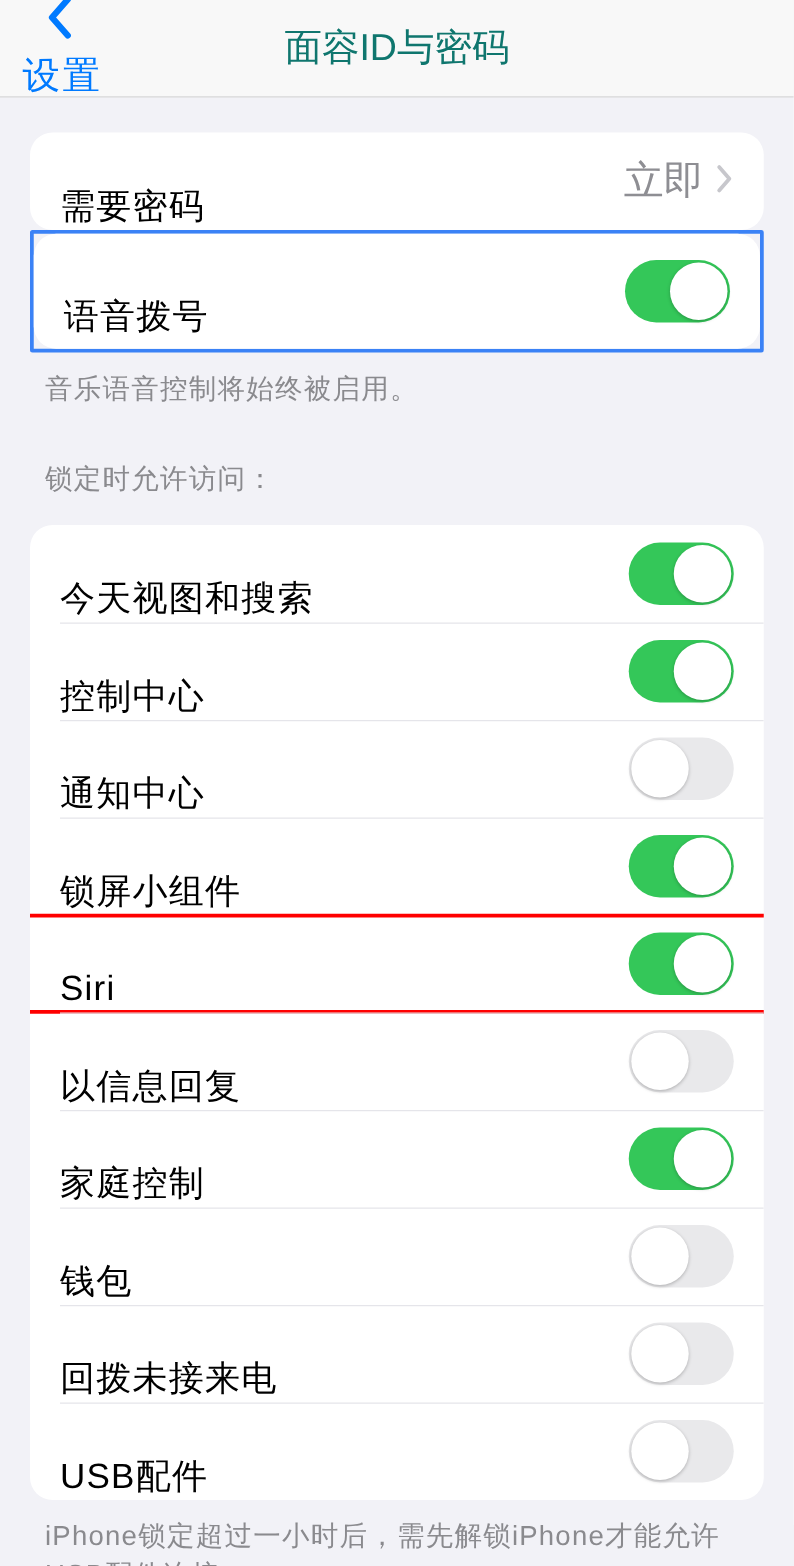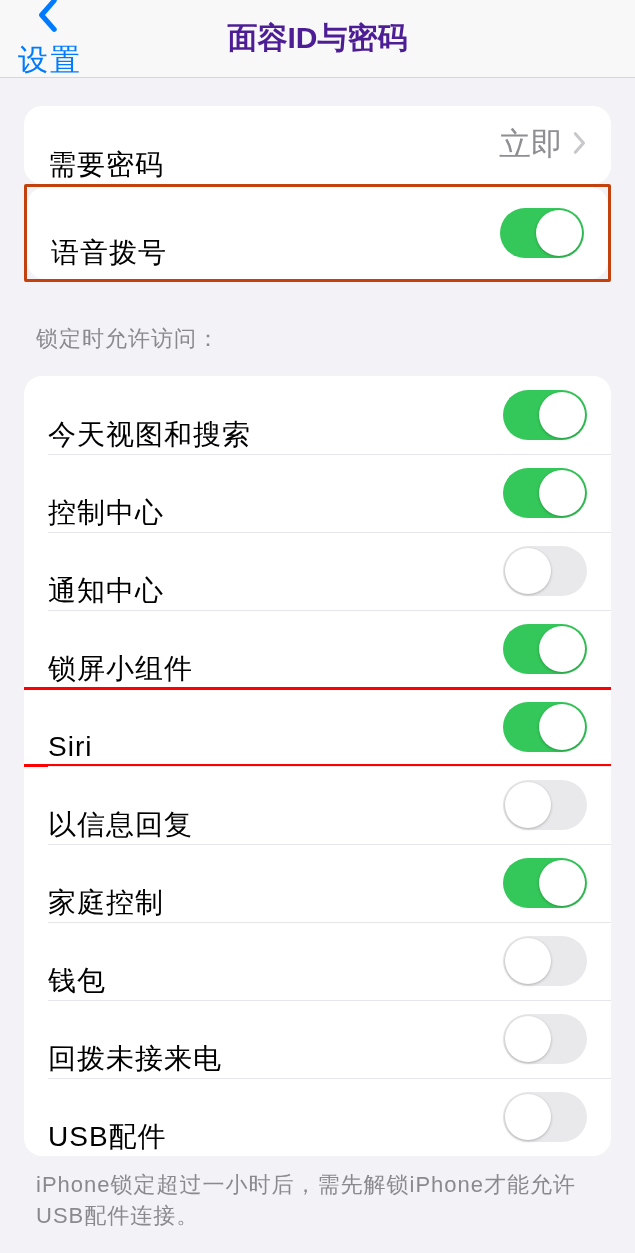--- a/index.html
+++ b/index.html
@@ -28,22 +28,22 @@
     cursor: pointer;
     flex-direction: column;
   }
   .back svg { width: 22px; height: 36px; }
   .back-lbl { margin-left: 6px; letter-spacing: 2px; }
   .title {
     position: absolute;
     left: 50%;
     transform: translateX(-50%);
     font-size: 30px;
-    font-weight: 700;
-    color: #4c1d95;
+    font-weight: 400;
+    color: #0f766e;
   }
   .content { padding: 0 0 0 0; }
   .group-wrap { padding: 0 24px; }
   .group {
     background: #fff;
     border-radius: 18px;
     overflow: hidden;
   }
   .g1 { margin-top: 28px; }
   .g2 { margin-top: 60px; }
@@ -100,21 +100,21 @@
     color: #8a8a8e;
     padding: 14px 36px 0 36px;
     letter-spacing: 1px;
   }
   .section-header {
     font-size: 22px;
     color: #8a8a8e;
     padding: 42px 36px 10px 36px;
     letter-spacing: 1px;
   }
-  .hl { border: 3px solid #c2410c; box-sizing: border-box; }
+  .hl { border: 3px solid #3b82f6; box-sizing: border-box; }
   .hl-wrap1 { margin: 0 24px; border-radius: 2px; }
   .hl-wrap1 .group { margin-top: 0; border-radius: 18px; }
   .hl-row { position: relative; }
   .hl-row::after {
     content: "";
     position: absolute;
     left: -4px; right: -4px; top: -1px; bottom: -1px;
     border: 3px solid #ff0000;
     pointer-events: none;
   }
@@ -160,20 +160,21 @@
   <div class="hl-wrap1 hl g2">
     <div class="group">
       <div class="row" style="height:92px">
         <div class="row-label">语音拨号</div>
         <div class="toggle on">
             <div class="knob"></div>
           </div>
       </div>
     </div>
   </div>
+  <div class="footer-note">音乐语音控制将始终被启用。</div>
 
   <div class="section-header">锁定时允许访问：</div>
 
   <div class="group-wrap">
     <div class="group g3" id="locked-list">
         <div class="row">
           <div class="row-label">今天视图和搜索</div>
           <div class="toggle on">
             <div class="knob"></div>
           </div>

